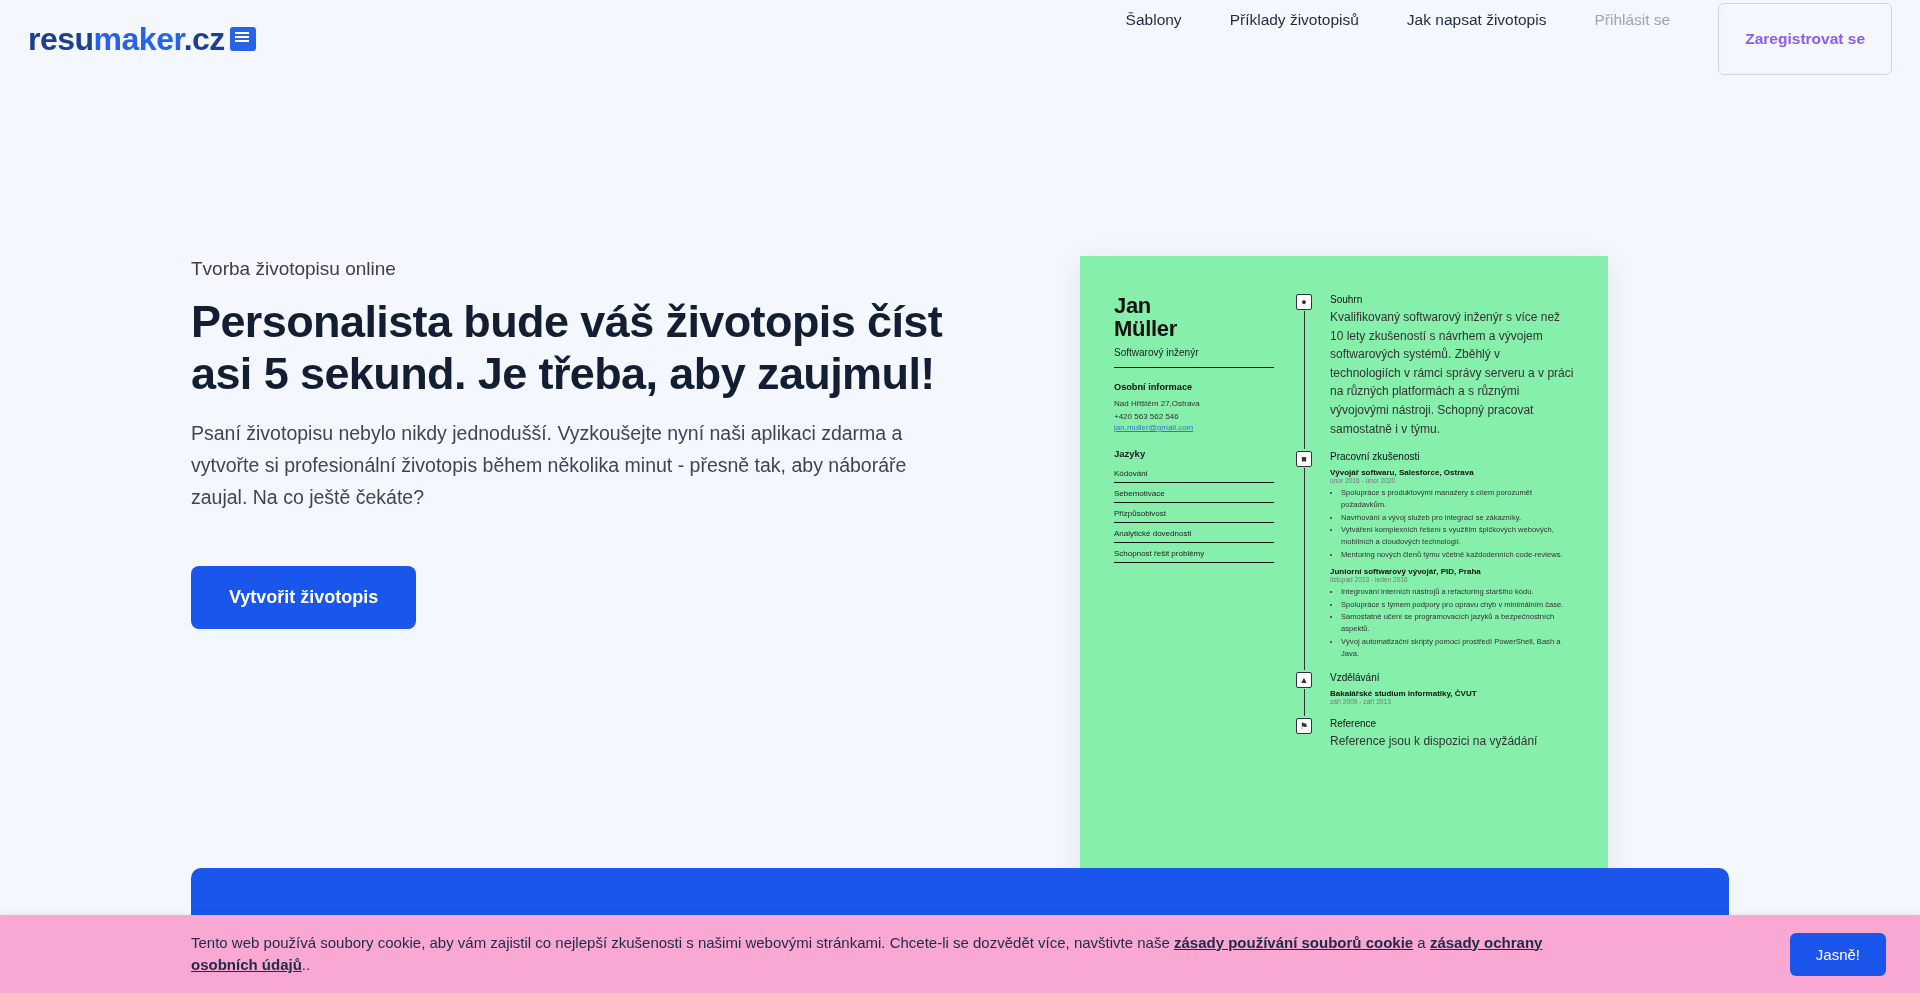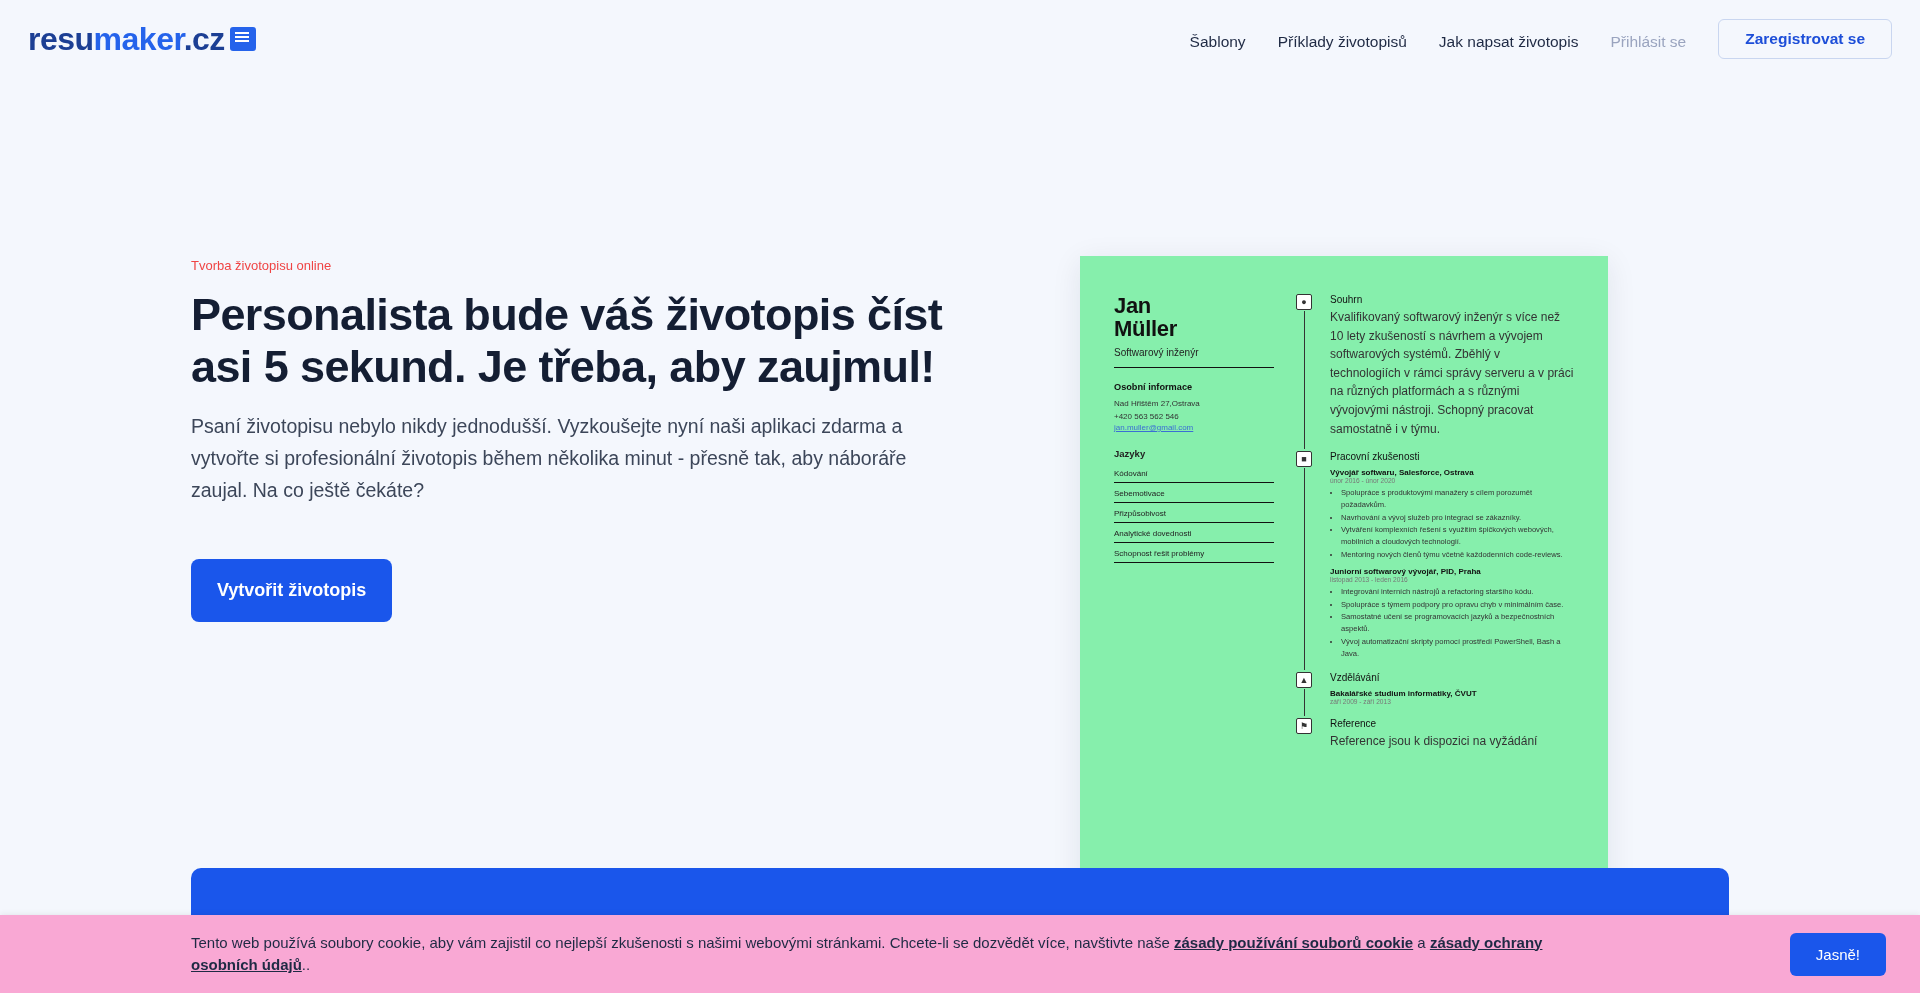--- a/index.html
+++ b/index.html
@@ -26,63 +26,63 @@
   .logo-text .accent { color: #2563eb; }
   .logo-mark {
     width: 26px; height: 24px; background: #2563eb; border-radius: 3px;
     position: relative; margin-left: 2px;
   }
   .logo-mark::before {
     content: ""; position: absolute; left: 5px; top: 5px; width: 14px; height: 2px;
     background: #fff; box-shadow: 0 4px 0 #fff, 0 8px 0 #fff;
   }
   .nav {
-    margin-left: auto; display: flex; align-items: flex-end; gap: 0;
+    margin-left: auto; display: flex; align-items: flex-start; gap: 16px;
   }
   .nav-item {
     font-size: 15.5px; color: #1f2a44; padding: 8px 16px; cursor: pointer;
     white-space: nowrap;
   }
   .nav-item.muted { color: #9aa4bf; }
   .btn-register {
     margin-left: 16px;
     border: 1px solid #c9d6f0;
     border-radius: 6px;
     background: #f4f7fd;
-    color: #1d4ed8;
+    color: #8b5cf6;
     font-size: 15.5px; font-weight: bold;
-    padding: 10px 26px;
+    padding: 26px 26px;
     cursor: pointer;
   }
 
   
   .hero {
     position: absolute; top: 78px; left: 0; width: 1920px; height: 790px;
   }
   .hero-left {
     position: absolute; left: 191px; top: 180px; width: 760px;
   }
   .eyebrow {
-    font-size: 13px; color: #ef4444; margin-bottom: 16px;
+    font-size: 19px; color: #404040; margin-bottom: 16px;
   }
   h1.hero-title {
     font-size: 45px; line-height: 1.16; color: #141e33;
     font-weight: bold; letter-spacing: -0.6px;
     margin-bottom: 18px;
   }
   .hero-sub {
     font-size: 19.5px; line-height: 1.62; color: #3c4659; max-width: 740px;
   }
   .btn-cta {
     margin-top: 53px;
     display: inline-block;
     background: #1a56eb; color: #fff;
     font-size: 18px; font-weight: bold;
     border: none; border-radius: 8px;
-    padding: 21px 26px;
+    padding: 21px 38px;
     cursor: pointer;
   }
   .counter {
     margin-top: 22px; display: flex; align-items: center; gap: 9px;
     font-size: 15.5px; color: #4a5468;
   }
   .dot-green {
     width: 9px; height: 9px; border-radius: 50%; background: #34c27f; display: inline-block;
   }
 

